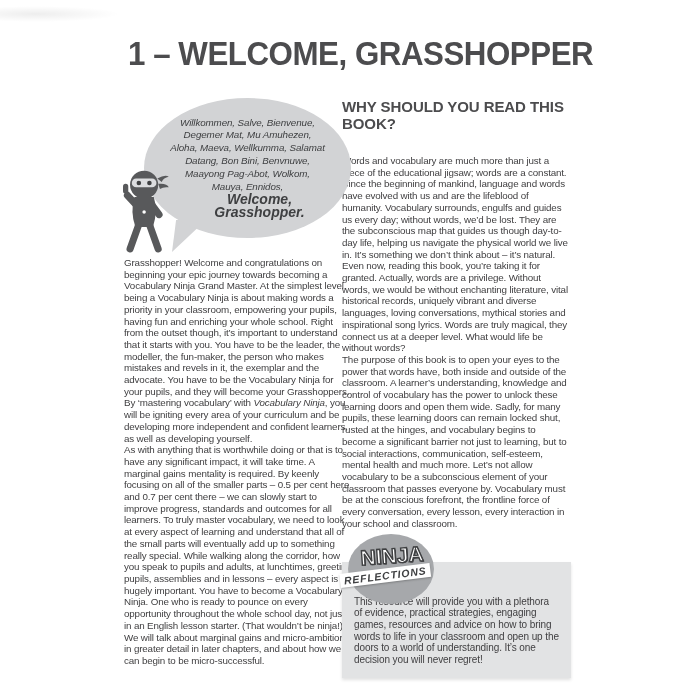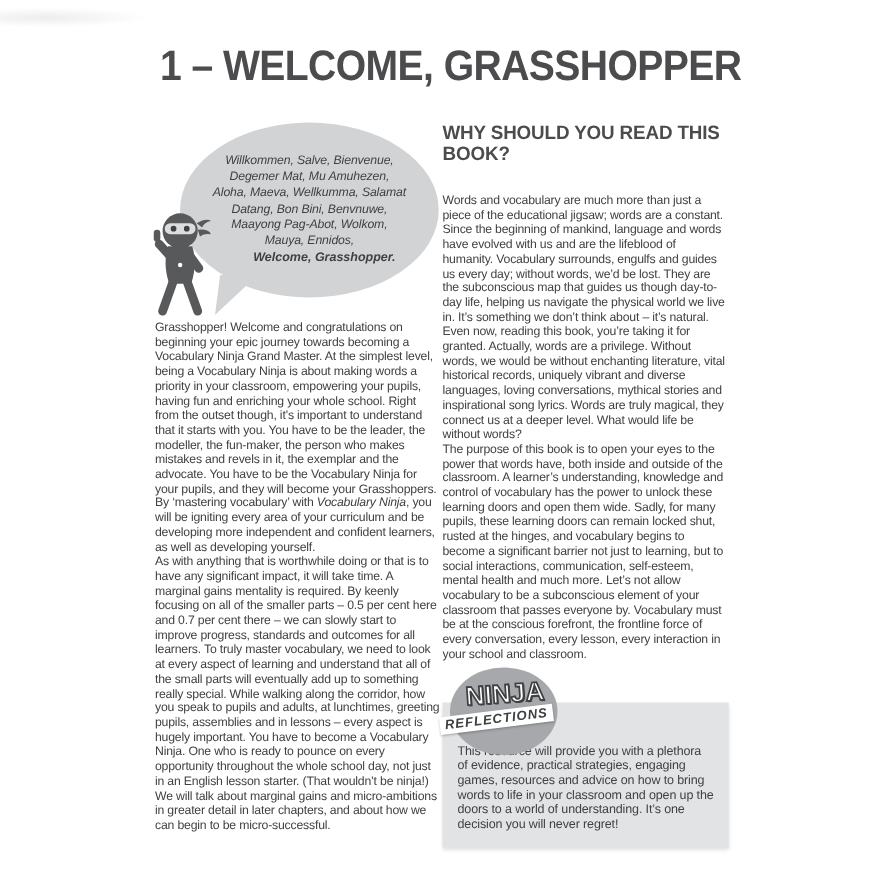--- a/index.html
+++ b/index.html
@@ -16,40 +16,40 @@
     content:"";position:absolute;left:0;top:6px;width:120px;height:16px;
     background:radial-gradient(ellipse at 30% 50%, rgba(0,0,0,.07), rgba(0,0,0,0) 70%);
   }
   h1.title{
     position:absolute;left:128px;top:34px;
     font-size:34px;font-weight:bold;letter-spacing:-0.5px;color:var(--title);
     transform:scaleX(0.92);transform-origin:left center;white-space:nowrap;
   }
   .col{position:absolute;top:96px;width:229px;}
   .left-col{left:124px;}
-  .right-col{left:354px;}
+  .right-col{left:342px;}
   .col p{
     font-size:9.8px;line-height:11.7px;letter-spacing:-0.15px;color:var(--body-text);
   }
   .col p + p{margin-top:0;}
 
   
   .bubble-area{position:relative;height:161px;}
   .bubble{
     position:absolute;left:20px;top:2px;width:207px;height:140px;
     background:var(--bubble-bg);border-radius:50%;
     display:flex;flex-direction:column;align-items:center;justify-content:center;
     text-align:center;padding:10px 22px;z-index:2;
   }
   .bubble .greetings{
     font-size:9.8px;line-height:12.8px;font-style:italic;color:#3f4042;
     white-space:pre-line;letter-spacing:-0.1px;
   }
   .bubble .welcome{
-    font-size:10px;line-height:13px;font-style:italic;font-weight:bold;color:#3f4042;padding-left:24px;
+    font-size:14px;line-height:13px;font-style:italic;font-weight:bold;color:#3f4042;padding-left:24px;
   }
   .bubble-tail{
     position:absolute;left:48px;top:124px;width:34px;height:32px;
     background:var(--bubble-bg);clip-path:polygon(12% 0,100% 0,0 100%);z-index:1;
   }
   .ninja{position:absolute;left:-6px;top:72px;z-index:3;}
 
   
   h2.section-heading{
     font-size:15.5px;line-height:17px;font-weight:bold;color:var(--title);

